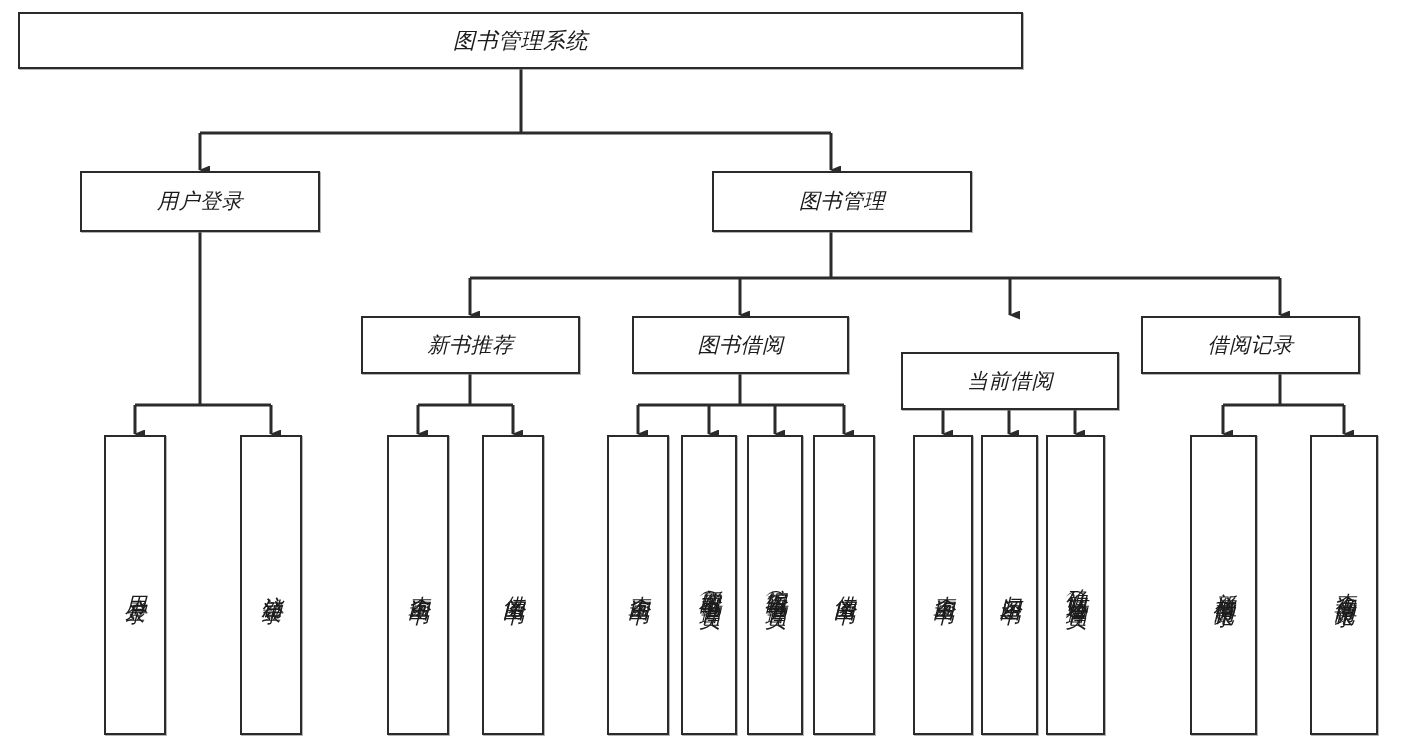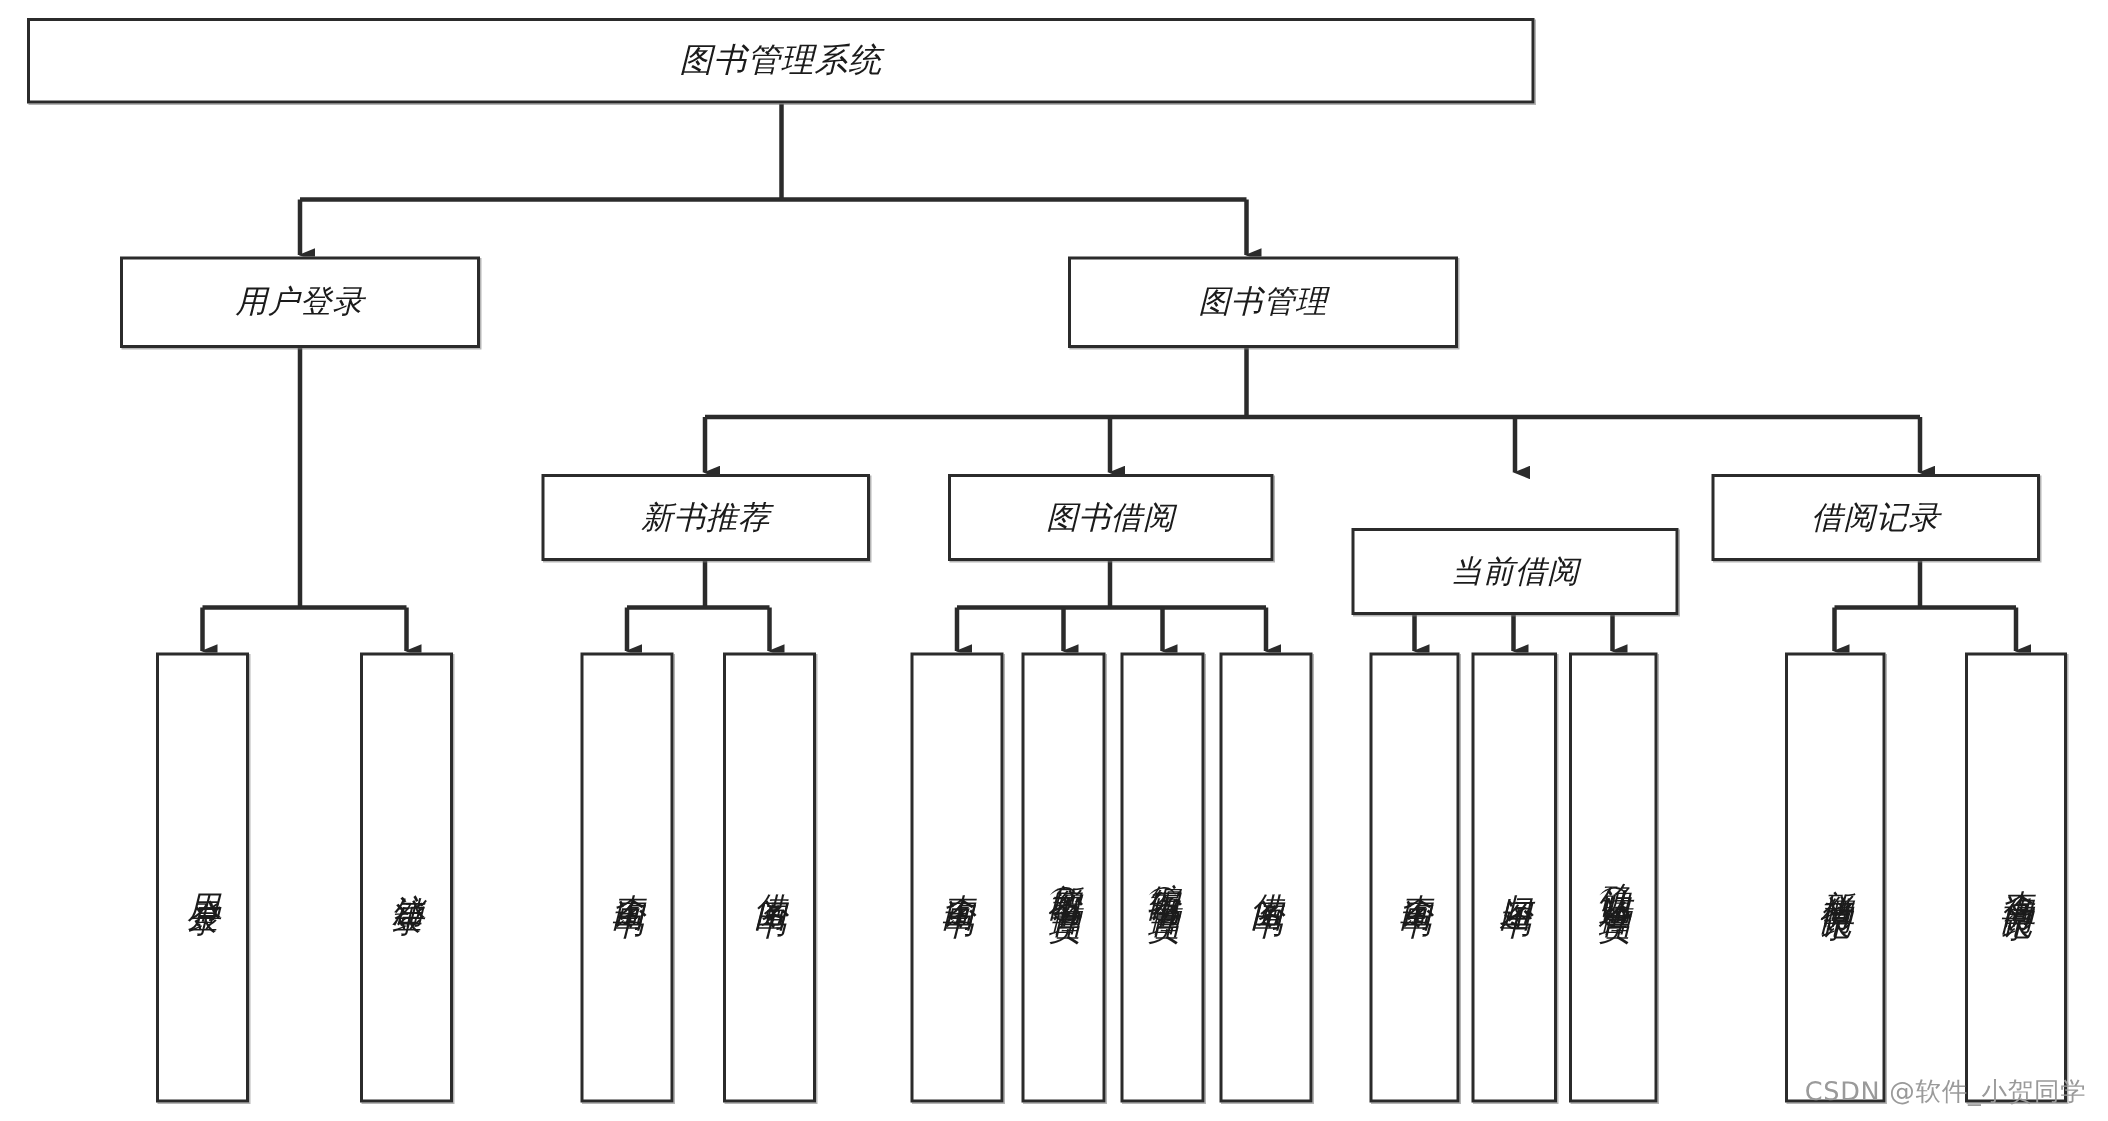--- a/index.html
+++ b/index.html
@@ -173,14 +173,13 @@
         <span class="node-label">确认归还（管理员）</span>
       </div>
       <div class="node leaf vert" style="left: 1190px; top: 435px; width: 67px; height: 300px;">
         <span class="node-label">新增借阅记录</span>
       </div>
       <div class="node leaf vert" style="left: 1310px; top: 435px; width: 68px; height: 300px;">
         <span class="node-label">查询借阅记录</span>
       </div>
     </div>
 
-  <div id="watermark">CSDN @软件_小贺同学</div>
 </div>
 
 </body></html>

